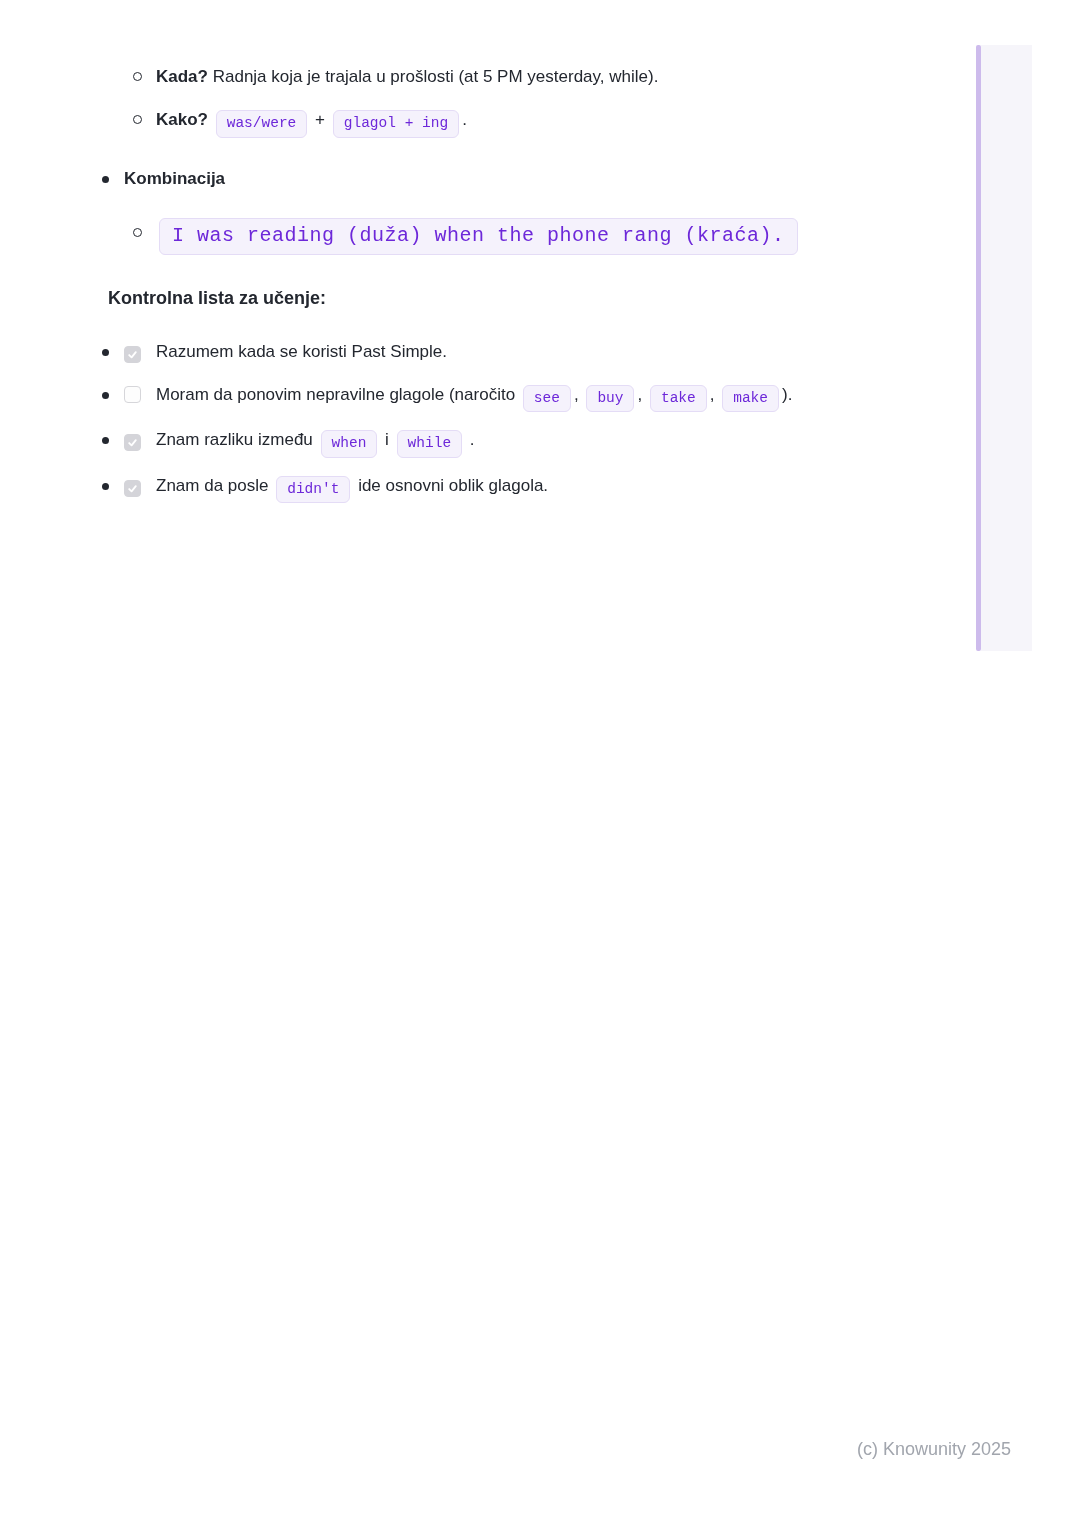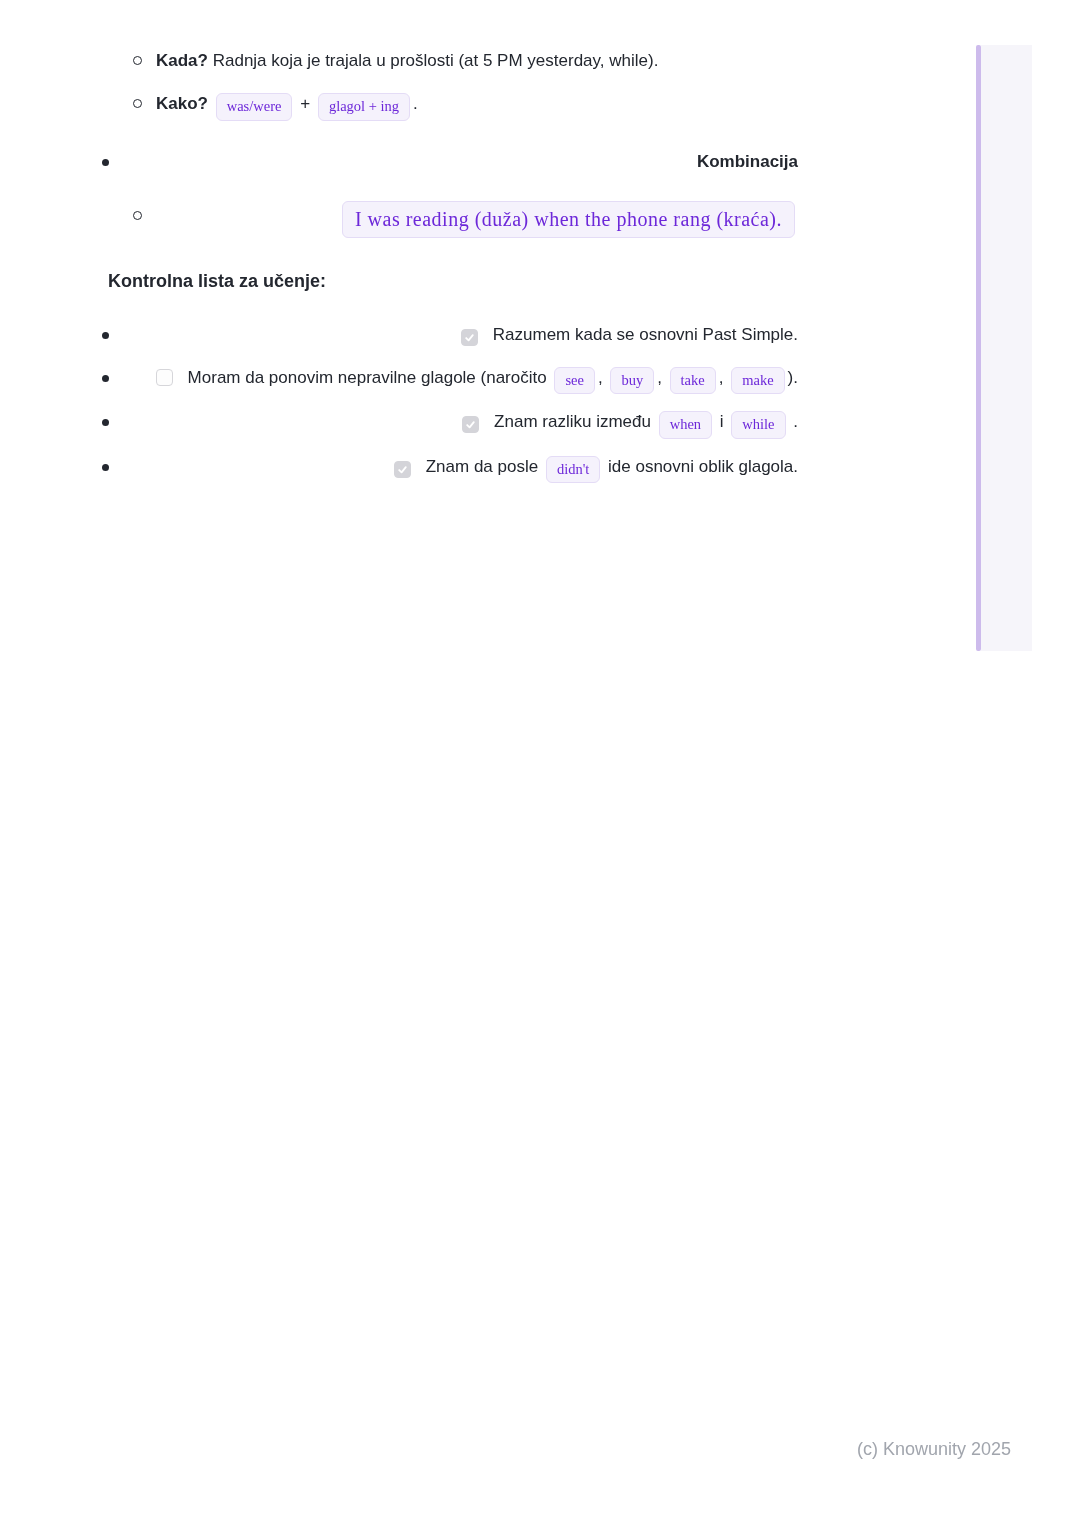--- a/index.html
+++ b/index.html
@@ -19,51 +19,51 @@
     position:relative;
     width:1080px;height:1528px;
     background:#ffffff;
     font-family:"Liberation Sans", sans-serif;
     color:var(--text);
     font-size:17px;
     overflow:hidden;
   }
   .content{
     position:absolute;
-    top:36px;left:92px;width:706px;
+    top:52px;left:92px;width:706px;
   }
   ul{list-style:none;}
   li{position:relative;line-height:30px;}
 
   
   .ul-sub > li{padding-left:32px;margin-bottom:13px;}
   .ul-sub > li::before{
     content:"";
     position:absolute;left:9px;top:10px;
     width:7px;height:7px;border:1.6px solid var(--text);
     border-radius:50%;
   }
   
-  .ul-top > li{padding-left:32px;margin-bottom:13px;text-align:right;}
+  .ul-top > li{padding-left:32px;margin-bottom:13px;}
   .ul-top > li::before{
     content:"";
     position:absolute;left:10px;top:12px;
     width:7px;height:7px;background:var(--text);
     border-radius:50%;
   }
   .intro{margin:10px 0 0 32px;}
   .kombinacija{margin-top:26px;}
   .kombinacija .ul-sub{margin-top:24px;}
   .kombinacija > li > .ul-sub > li:first-child{margin-bottom:14px;}
 
   b{font-weight:700;}
 
   .chip{
     display:inline-block;
-    font-family:Liberation Serif, serif;
+    font-family:Liberation Mono, monospace;
     font-size:14.5px;
     line-height:1;
     color:var(--chip-text);
     background:var(--chip-bg);
     border:1px solid var(--chip-border);
     border-radius:6px;
     padding:5px 10px 6px;
     margin:0 3px;
     vertical-align:-2px;
     white-space:nowrap;
@@ -139,21 +139,21 @@
       </li>
     </ul>
 
     <div class="section-heading">Kontrolna lista za učenje:</div>
 
     <ul class="checklist ul-top">
         <li><span class="checkbox checked">
             <svg width="11" height="11" viewBox="0 0 12 12">
               <polyline points="2.4,6.6 5,9.1 9.6,3.4" fill="none" stroke="#ffffff" stroke-width="2" stroke-linecap="round" stroke-linejoin="round"></polyline>
             </svg>
-          </span><span>Razumem kada se osnovni Past Simple.</span></li>
+          </span><span>Razumem kada se koristi Past Simple.</span></li>
         <li><span class="checkbox"></span><span>Moram da ponovim nepravilne glagole (naročito </span><span class="chip">see</span><span>, </span><span class="chip">buy</span><span>, </span><span class="chip">take</span><span>, </span><span class="chip">make</span><span>).</span></li>
         <li><span class="checkbox checked">
             <svg width="11" height="11" viewBox="0 0 12 12">
               <polyline points="2.4,6.6 5,9.1 9.6,3.4" fill="none" stroke="#ffffff" stroke-width="2" stroke-linecap="round" stroke-linejoin="round"></polyline>
             </svg>
           </span><span>Znam razliku između </span><span class="chip">when</span><span> i </span><span class="chip">while</span><span> .</span></li>
         <li><span class="checkbox checked">
             <svg width="11" height="11" viewBox="0 0 12 12">
               <polyline points="2.4,6.6 5,9.1 9.6,3.4" fill="none" stroke="#ffffff" stroke-width="2" stroke-linecap="round" stroke-linejoin="round"></polyline>
             </svg>

